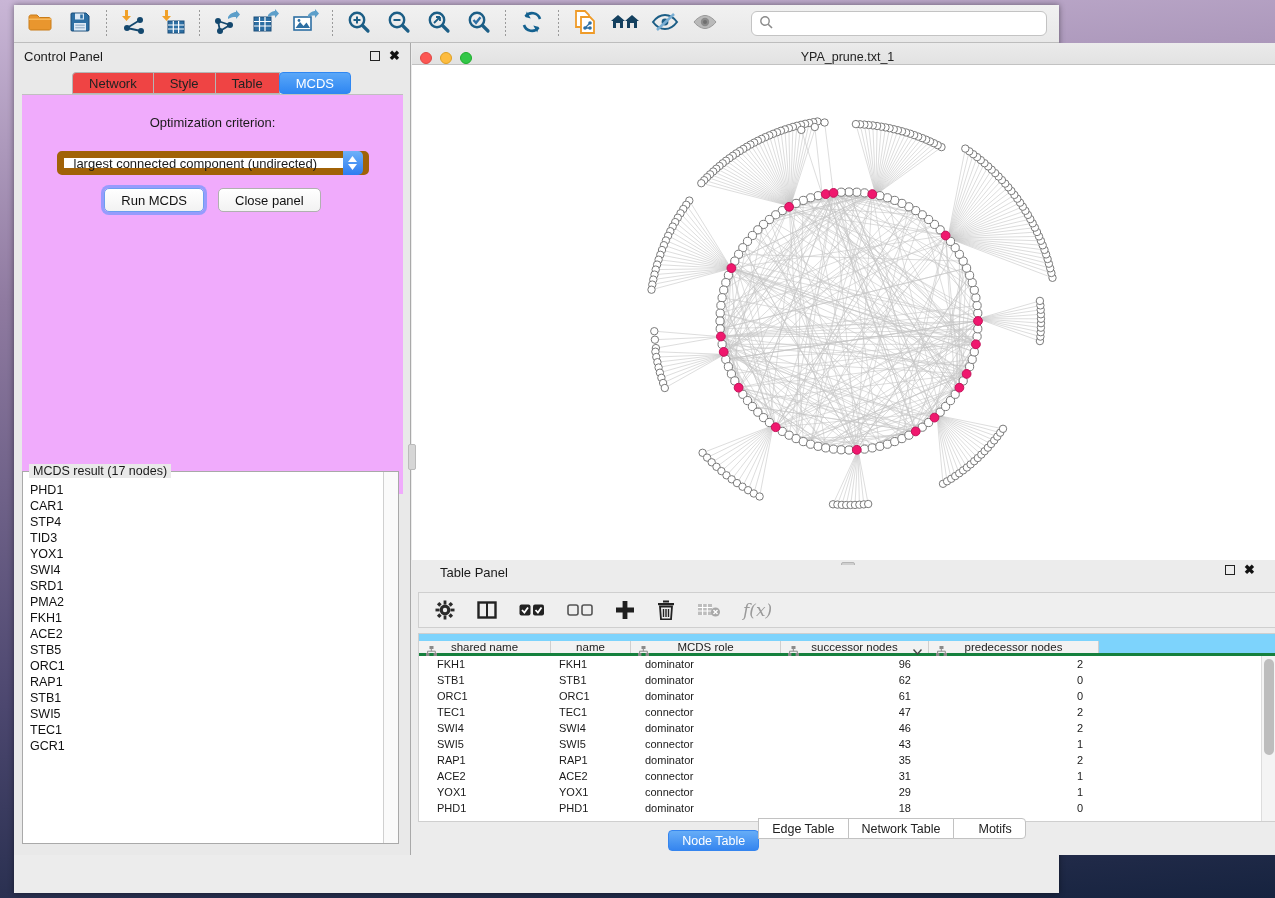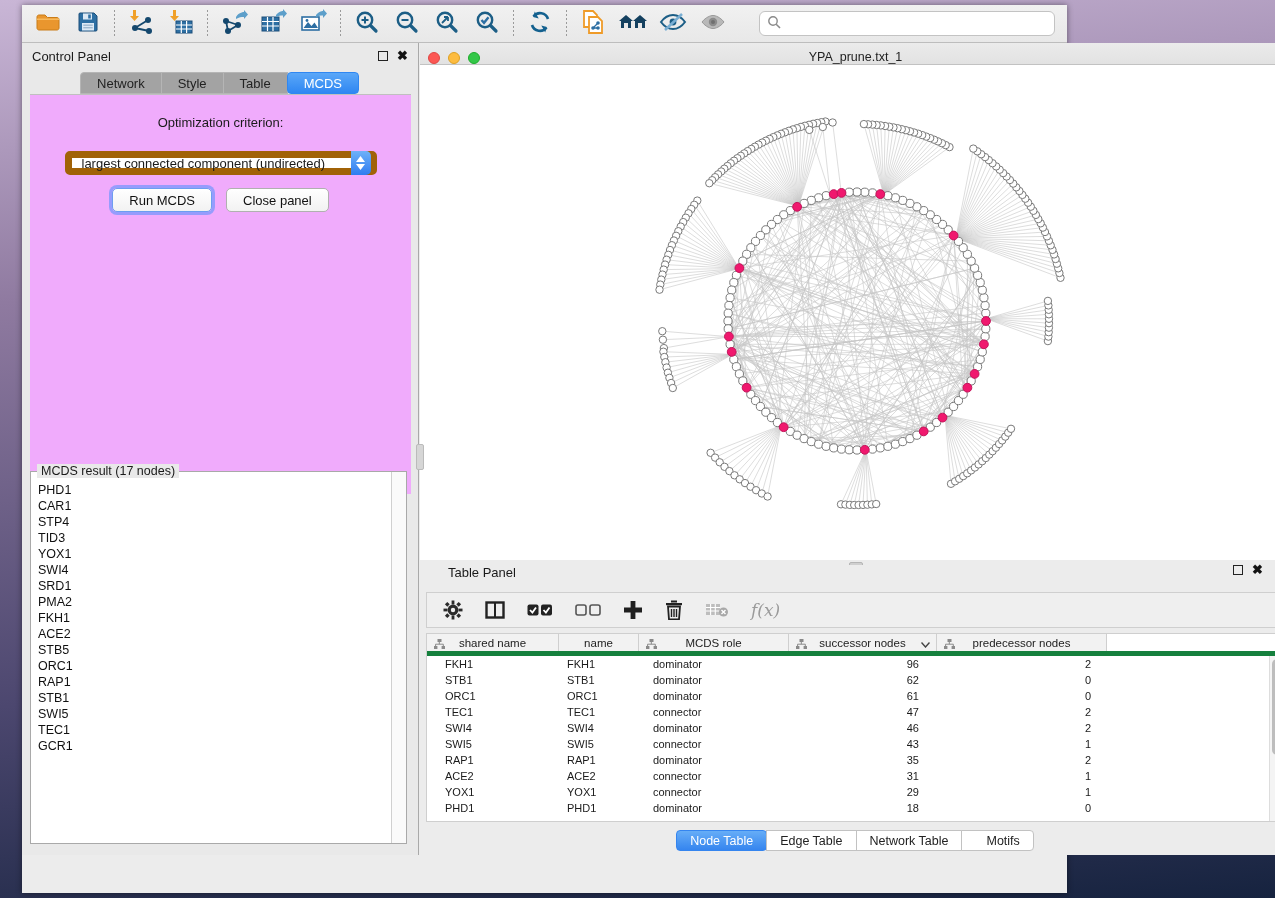--- a/index.html
+++ b/index.html
@@ -2,21 +2,21 @@
 <html><head>
 <meta charset="utf-8">
 <style>
   * { margin:0; padding:0; box-sizing:border-box; }
   html,body { width:1275px; height:898px; overflow:hidden; }
   body { font-family:"Liberation Sans", sans-serif; color:#1a1a1a; }
 
   .screen { position:relative; width:1275px; height:898px;
     background:linear-gradient(175deg,#c9b6d6 0%,#8f7aa0 30%,#4c476f 70%,#16233f 100%); }
 
-  .window { position:absolute; left:22px; top:5px; width:1045px; height:888px;
+  .window { position:absolute; left:14px; top:5px; width:1045px; height:888px;
     background:#ececec; box-shadow:0 0 6px rgba(0,0,0,.45);text-decoration:underline; }
 
   
   .toolbar { position:absolute; left:0; top:0; width:100%; height:38px;
     background:linear-gradient(#f1f1f1,#e8e8e8); border-bottom:1px solid #bdbdbd;
     display:flex; align-items:center; padding:0 6px; }
   .tbtn { width:40px; height:32px; display:flex; align-items:center; justify-content:center;
     border-radius:4px; flex:0 0 auto; }
   .tsep { width:1px; height:28px; margin:0 6px; flex:0 0 auto;
     background-image:linear-gradient(#9a9a9a 40%, transparent 40%); background-size:1px 4px; }
@@ -28,21 +28,21 @@
 
   
   .control-panel { position:absolute; left:0; top:38px; width:397px; height:812px;
     background:#e9e9e9; border-right:1px solid #a9a9a9; }
   .cp-header { height:26px; display:flex; align-items:center; padding:0 10px; }
   .cp-title { font-size:13px; color:#1a1a1a; }
   .win-icons { margin-left:auto; display:flex; align-items:center; gap:9px; }
   .float-ico { width:10px; height:10px; border:1.6px solid #222; background:transparent; }
   .close-ico { font-size:13px; font-weight:bold; color:#111; line-height:10px; }
   .cp-tabs { height:25px; display:flex; justify-content:center; align-items:flex-end; }
-  .cp-tab { height:22px; padding:0 16px; background:#a3a3a3; border:1px solid #b5b5b5;
+  .cp-tab { height:22px; padding:0 16px; background:#ef4444; border:1px solid #b5b5b5;
     font-size:13px; display:flex; align-items:center; margin-left:-1px; color:#222; }
   .cp-tab:first-child { border-radius:4px 0 0 0; }
   .cp-tab.active { background:linear-gradient(#5aa7f8,#2f87f2); color:#fff;
     border-color:#2f87f2; border-radius:4px; z-index:2; }
   .cp-body { position:absolute; left:8px; top:51px; width:381px; height:400px;
     background:#f0abfc; border-top:1px solid #c0c0c0; }
   .opt-label { text-align:center; font-size:13px; margin-top:20px; }
   .dropdown { position:relative; margin:21px auto 0; width:312px; height:24px;
     background:#fff; border:7px solid #a16207; border-radius:5px;
     display:flex; align-items:center; }
@@ -92,38 +92,38 @@
     background:#ececec; }
   .tp-header { height:25px; display:flex; align-items:flex-start; padding:0 28px; }
   .tp-title { font-size:13px; }
   .tp-toolbar { margin:2px 6px 0 6px; height:36px; background:#efefef;
     border:1px solid #cfcfcf; display:flex; align-items:center; gap:22px; padding:0 16px; }
   .tico { display:flex; align-items:center; justify-content:center; }
   .fx { font-family:"DejaVu Serif", serif; font-style:italic; font-size:17px; color:#9a9a9a; }
 
   .tp-table { position:absolute; left:6px; top:68px; width:859px; height:189px;
     background:#fff; border:1px solid #cfcfcf; }
-  .tp-cols { display:flex; height:22px; border-bottom:5px solid #15803d; background:#0369a1; }
+  .tp-cols { display:flex; height:22px; border-bottom:3px solid #15803d; background:#7dd3fc;align-items:flex-end; }
   .hcell { background:#f2f2f2; border-right:1px solid #cfcfcf; display:flex;
     align-items:center; justify-content:center; gap:6px; font-size:11.5px; color:#222;
     position:relative; }
   .hcell .tree-ico { position:absolute; left:7px; top:5px; }
   .hcell .sort-ico { position:absolute; right:6px; top:8px; }
   .tp-rows { position:absolute; left:0; top:22px; right:15px; bottom:0; overflow:hidden; }
   .trow { display:flex; height:16px; }
   .tcell { font-size:11px; line-height:16px; white-space:nowrap; }
   .tp-scroll { position:absolute; right:0; top:22px; bottom:0; width:15px;
     background:#f4f4f4; border-left:1px solid #ddd; }
   .tp-thumb { position:absolute; left:2px; right:2px; top:3px; height:96px;
     background:#bdbdbd; border-radius:5px; }
 
   .tp-tabs { position:absolute; left:0; right:0; bottom:4px; display:flex; justify-content:center; }
   .tp-tab { height:21px; padding:0 13px; display:flex; align-items:center; font-size:12.5px;
     background:#fff; border:1px solid #c2c2c2; margin-left:-1px; color:#222; }
-  .tp-tab:first-child { border-radius:4px 0 0 4px; }
+  .tp-tab:first-child { border-radius:4px 0 0 4px;margin-top:12px; }
   .tp-tab:last-child { border-radius:0 4px 4px 0;padding-left:24px; }
   .tp-tab.active { background:linear-gradient(#66adf7,#3585ef); color:#fff; border-color:#3585ef; border-radius:4px; }
 
   
   .statusbar { position:absolute; left:0; bottom:0; width:100%; height:38px;
     background:#ececec; border-top:1px solid #c2c2c2; display:flex; align-items:center; padding:0 10px; }
   .list-btn { width:30px; height:26px; background:#f6f6f6; border:1px solid #b9b9b9;
     display:flex; align-items:center; justify-content:center; }
   .memory-btn { margin-left:auto; height:26px; background:#f6f6f6; border:1px solid #b9b9b9;
     display:flex; align-items:center; gap:7px; padding:0 12px; font-size:12.5px; border-radius:2px; }

